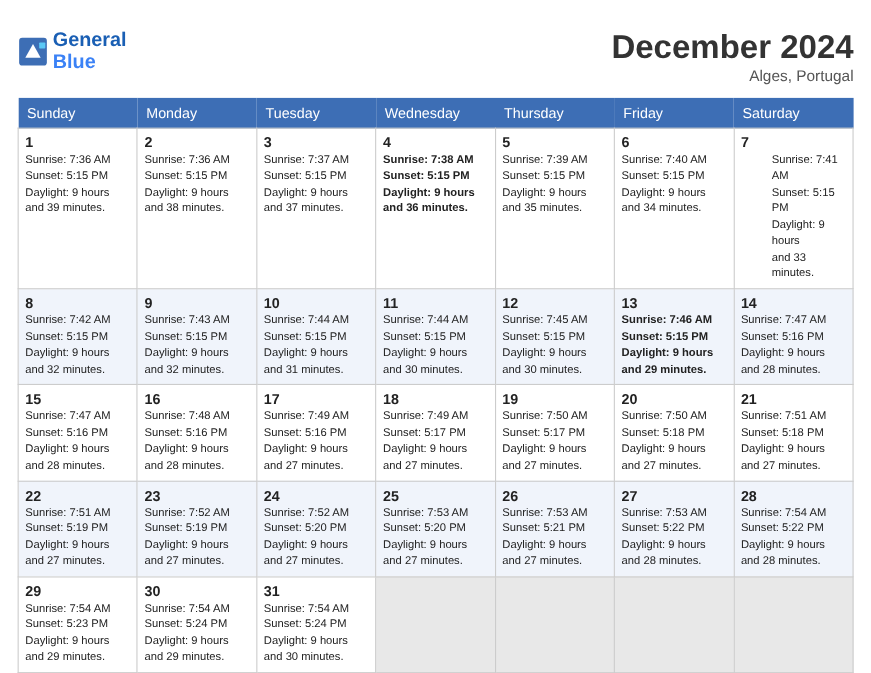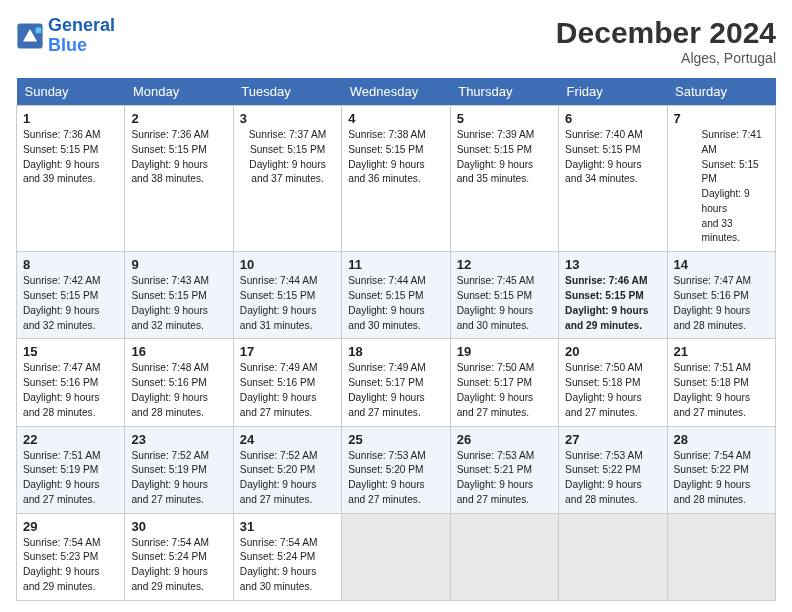--- a/index.html
+++ b/index.html
@@ -8,20 +8,21 @@
       background: #fff;
       width: 792px;
       min-height: 612px;
       padding: 16px;
     }
     .header {
       display: flex;
       justify-content: space-between;
       align-items: flex-start;
       margin-bottom: 12px;
+      margin-top: 11px;
     }
     .logo {
       display: flex;
       align-items: center;
       gap: 4px;
     }
     .logo-text {
       font-size: 18px;
       font-weight: bold;
       color: #333;
@@ -131,28 +132,28 @@
         </td>
         <td>
           <div class="day-num">2</div>
           <div class="day-info" style="white-space: pre-line;">Sunrise: 7:36 AM
 Sunset: 5:15 PM
 Daylight: 9 hours
 and 38 minutes.</div>
         </td>
         <td>
           <div class="day-num">3</div>
-          <div class="day-info" style="white-space: pre-line; text-align: center;">Sunrise: 7:37 AM
+          <div class="day-info" style="white-space: pre-line;">Sunrise: 7:37 AM
 Sunset: 5:15 PM
 Daylight: 9 hours
 and 37 minutes.</div>
         </td>
         <td>
           <div class="day-num">4</div>
-          <div class="day-info" style="white-space: pre-line;">Sunrise: 7:38 AM
+          <div class="day-info" style="white-space: pre-line; font-weight: bold;">Sunrise: 7:38 AM
 Sunset: 5:15 PM
 Daylight: 9 hours
 and 36 minutes.</div>
         </td>
         <td>
           <div class="day-num">5</div>
           <div class="day-info" style="white-space: pre-line;">Sunrise: 7:39 AM
 Sunset: 5:15 PM
 Daylight: 9 hours
 and 35 minutes.</div>

